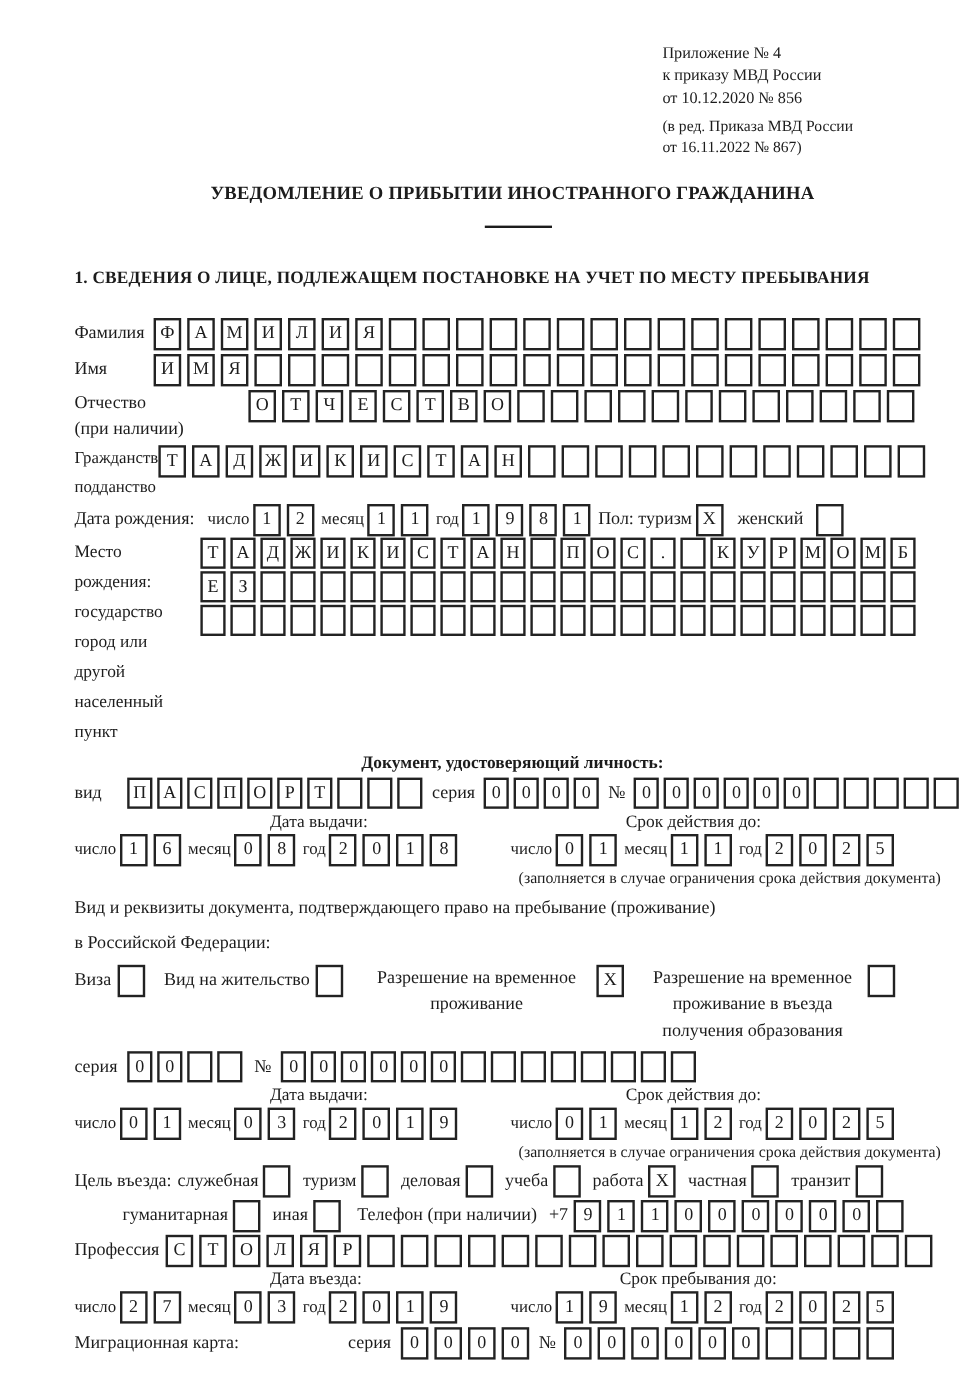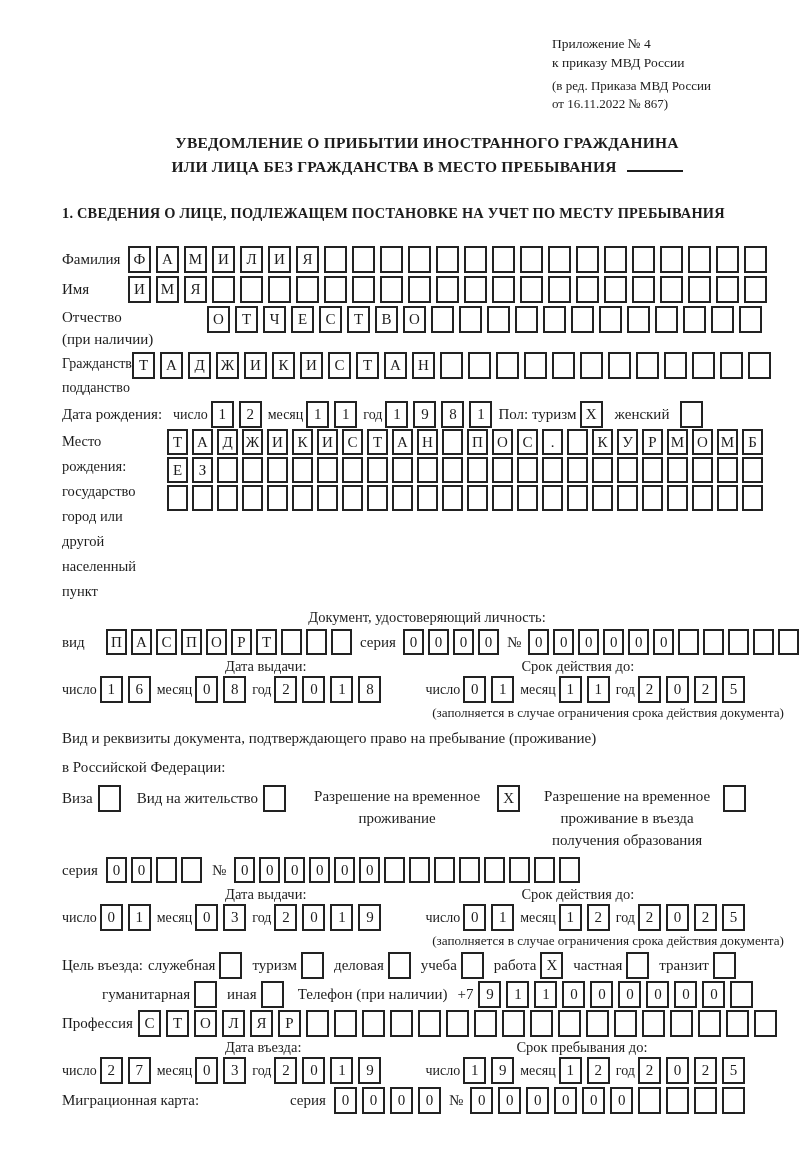--- a/index.html
+++ b/index.html
@@ -23,21 +23,21 @@
         display:inline-flex;align-items:center;justify-content:center;font-size:15px;background:#fff;}
   .boxrow{display:flex;column-gap:5px;flex-wrap:nowrap;}
   .boxrow.sm{column-gap:4px;}
   .boxrow.sm .cell{width:21px;height:26px;}
   .lbl{line-height:27px;flex:none;}
   .w66{width:66px;}
   .w145{width:145px;line-height:22px;}
   .w70{width:70px;line-height:24px;}
   .bp-labels{width:105px;flex:none;line-height:25px;font-size:14.5px;}
   .bp-rows{display:flex;flex-direction:column;row-gap:2px;}
-  .doc-heading{text-align:center;font-weight:normal;font-size:14.5px;margin-top:4px;line-height:19px;}
+  .doc-heading{text-align:center;font-weight:bold;font-size:14.5px;margin-top:4px;line-height:19px;}
   .mt2{margin-top:2px;} .mt3{margin-top:3px;}
   
   .date-titles{display:flex;font-size:14.5px;line-height:17px;margin-top:2px;}
   .dt-left{margin-left:163px;}
   .dt-right{margin-left:215px;}
   .date-row{display:flex;align-items:flex-start;margin-top:1px;}
   .dlbl{font-size:14px;line-height:27px;margin-right:3px;flex:none;}
   .dgap{margin-left:6px;}
   .right-group{margin-left:44px;display:flex;align-items:flex-start;}
   .note{font-size:13.2px;text-align:right;padding-right:8px;line-height:16px;margin-top:2px;}
@@ -57,30 +57,31 @@
   .phone-pre{margin-left:10px;margin-right:5px;}
 </style>
 </head>
 <body>
 
 <div class="page">
 
   <div class="appendix">
     <div>Приложение № 4</div>
     <div>к приказу МВД России</div>
+    <div>от 10.12.2020 № 856</div>
     <div class="amend-block">
       <div class="amend">(в ред. Приказа МВД России</div>
       <div class="amend">от 16.11.2022 № 867)</div>
     </div>
   </div>
 
   <div class="title">
     <div>УВЕДОМЛЕНИЕ О ПРИБЫТИИ ИНОСТРАННОГО ГРАЖДАНИНА</div>
     <div>
-      <span>ИЛИ ЛИЦА БЕЗ ГРАЖДАНСТВА В МЕСТО ПРЕБЫВАНИЯ</span><span class="title-underline"></span>
+      <span class="title-underline"></span>
     </div>
   </div>
 
   <div class="sec-heading">1. СВЕДЕНИЯ О ЛИЦЕ, ПОДЛЕЖАЩЕМ ПОСТАНОВКЕ НА УЧЕТ ПО МЕСТУ ПРЕБЫВАНИЯ</div>
 
   <div class="frow" style="margin-top:24px;">
     <div class="lbl w66">Фамилия</div>
     <div class="boxrow">
         <span class="cell">Ф</span>
         <span class="cell">А</span>

